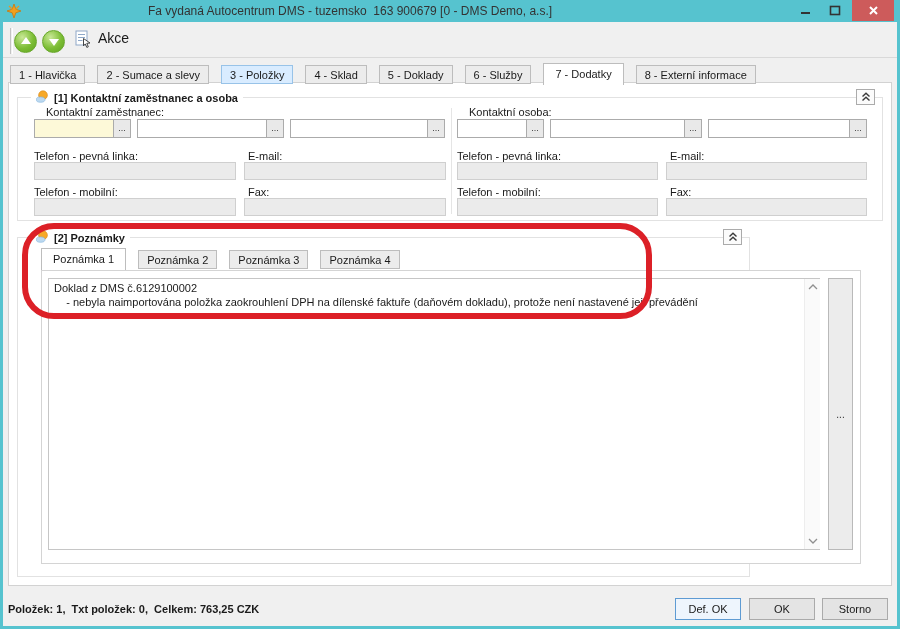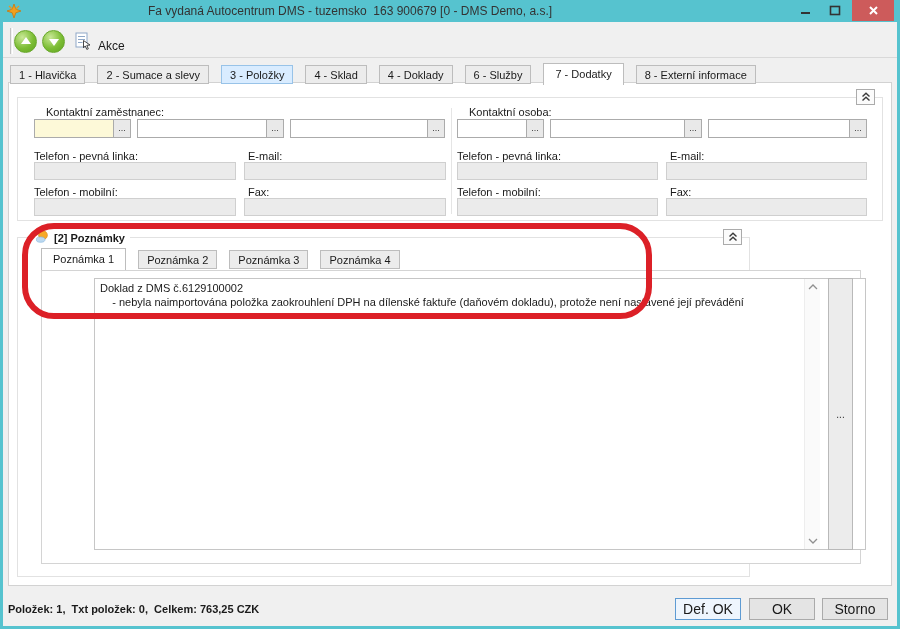--- a/index.html
+++ b/index.html
@@ -27,22 +27,22 @@
   .grip{position:absolute;left:10px;top:28px;width:3px;height:26px;
         border-left:1px solid #c3c3c3;border-right:1px solid #ffffff;}
   .circle-btn{position:absolute;top:30px;width:23px;height:23px;border-radius:50%;
         background:radial-gradient(circle at 35% 30%, #c9e897, #7cbd34 55%, #5fa321);
         border:1px solid #69a82c;display:flex;align-items:center;justify-content:center;
         cursor:pointer;padding:0;}
   .tri-up{width:0;height:0;border-left:5px solid transparent;border-right:5px solid transparent;
           border-bottom:7px solid #fff;margin-top:-2px;}
   .tri-down{width:0;height:0;border-left:5px solid transparent;border-right:5px solid transparent;
           border-top:7px solid #fff;margin-bottom:-2px;}
-  .akce{position:absolute;left:74px;top:30px;height:23px;display:flex;align-items:flex-end;gap:6px;
-        background:transparent;border:none;cursor:pointer;font-family:inherit;font-size:12px;color:#1a1a1a;}
+  .akce{position:absolute;left:74px;top:30px;height:23px;display:flex;align-items:flex-start;gap:6px;
+        background:transparent;border:none;cursor:pointer;font-family:inherit;font-size:14px;color:#1a1a1a;}
 
   
   .tabstrip{position:absolute;left:10px;top:63px;display:flex;align-items:flex-end;z-index:3;}
   .tab{height:19px;line-height:18px;padding:0 8px;background:#ececec;border:1px solid #bdbdbd;
        margin-right:12px;cursor:pointer;white-space:nowrap;color:#1a1a1a;}
   .tab--hl{background:#d9ecff;border-color:#98c3e8;}
   .tab--active{background:#fff;height:22px;line-height:21px;border-bottom:none;margin-bottom:-1px;
        z-index:4;position:relative;padding:0 11px;}
 
   .page{position:absolute;left:8px;top:82px;width:884px;height:504px;background:#fff;
@@ -66,36 +66,36 @@
         line-height:1;color:#333;cursor:pointer;padding:0;font-family:inherit;}
   .two-labels{position:absolute;left:0;right:0;display:grid;grid-template-columns:1fr 1fr;gap:16px;}
   .two-inputs{position:absolute;left:0;right:0;display:grid;grid-template-columns:1fr 1fr;gap:8px;}
   .dis-input{height:18px;background:#ebebeb;border:1px solid #cfcfcf;}
   .vdivider{position:absolute;width:1px;background:#e5e5e5;}
 
   
   .note-tabstrip{position:absolute;display:flex;align-items:flex-end;z-index:3;}
   .note-content{position:absolute;background:#fff;border:1px solid #d4d4d4;}
   .note-text{position:absolute;background:#fff;border:1px solid #c6c6c6;padding:2px 5px 2px 5px;
-        white-space:pre-wrap;line-height:14px;overflow:hidden;cursor:text;margin-left:46px;}
+        white-space:pre-wrap;line-height:14px;overflow:hidden;cursor:text;}
   .v-scroll{position:absolute;top:1px;right:1px;width:16px;bottom:1px;background:#fafafa;
         border-left:1px solid #ededed;display:flex;flex-direction:column;
         justify-content:space-between;align-items:center;padding:4px 0;}
   .scroll-arrow{width:12px;height:8px;display:flex;align-items:center;justify-content:center;cursor:pointer;}
   .tall-dots{position:absolute;background:#ececec;border:1px solid #b9b9b9;color:#333;
         font-size:10px;cursor:pointer;font-family:inherit;}
 
   
   .annotation{position:absolute;left:22px;top:223px;width:630px;height:96px;border:6px solid #dc2027;
         border-radius:32px;pointer-events:none;z-index:40;}
 
   
   .statusbar{position:absolute;left:8px;top:603px;font-weight:bold;white-space:pre;z-index:2;}
   .btn{position:absolute;top:598px;width:66px;height:22px;background:#e4e4e4;border:1px solid #aaa;
-        font-size:14px;font-family:inherit;cursor:pointer;z-index:2;color:#1a1a1a;}
+        font-size:11px;font-family:inherit;cursor:pointer;z-index:2;color:#1a1a1a;}
   .btn-default{background:#eef5fd;border:1px solid #5e9bd3;}
 </style>
 </head>
 <body>
 
 <div class="window">
 
   <div class="titlebar">
     <span class="app-icon">
       <svg width="14" height="14" viewBox="0 0 14 14">
@@ -140,29 +140,38 @@
       </svg>
     </span>
     <span>Akce</span>
   </button>
 
   <div class="tabstrip">
     <div class="tab">1 - Hlavička</div>
     <div class="tab">2 - Sumace a slevy</div>
     <div class="tab tab--hl">3 - Položky</div>
     <div class="tab">4 - Sklad</div>
-    <div class="tab">4 - Doklady</div>
+    <div class="tab">5 - Doklady</div>
     <div class="tab">6 - Služby</div>
     <div class="tab tab--active">7 - Dodatky</div>
     <div class="tab">8 - Externí informace</div>
   </div>
 
   <div class="page"></div>
 
   <div class="groupbox" style="left:17px;top:97px;width:866px;height:124px;">
+    <div class="group-title">
+      <span>
+        <svg width="13" height="13" viewBox="0 0 13 13">
+          <circle cx="7" cy="5.2" r="4.4" fill="#f7a928" stroke="#d9881a" stroke-width="0.6"></circle>
+          <ellipse cx="4.6" cy="9.6" rx="4.4" ry="2.7" fill="#bcd9f0" stroke="#7fb2dd" stroke-width="0.6"></ellipse>
+        </svg>
+      </span>
+      <span>[1] Kontaktní zaměstnanec a osoba</span>
+    </div>
     <button class="collapse-btn">
       <svg width="10" height="10" viewBox="0 0 10 10">
           <path d="M1.5 4.6 L5 1.2 8.5 4.6 M1.5 8.6 L5 5.2 8.5 8.6" fill="none" stroke="#3a3a3a" stroke-width="1.4"></path>
         </svg>
     </button>
 
     <div class="col" style="left:16px;top:8px;width:412px;height:108px;">
       <div class="lk-label" style="top:0;">Kontaktní zaměstnanec:</div>
       <div class="lk-row" style="top:13px;">
         <div class="lookup yellow" style="width:97px;">

